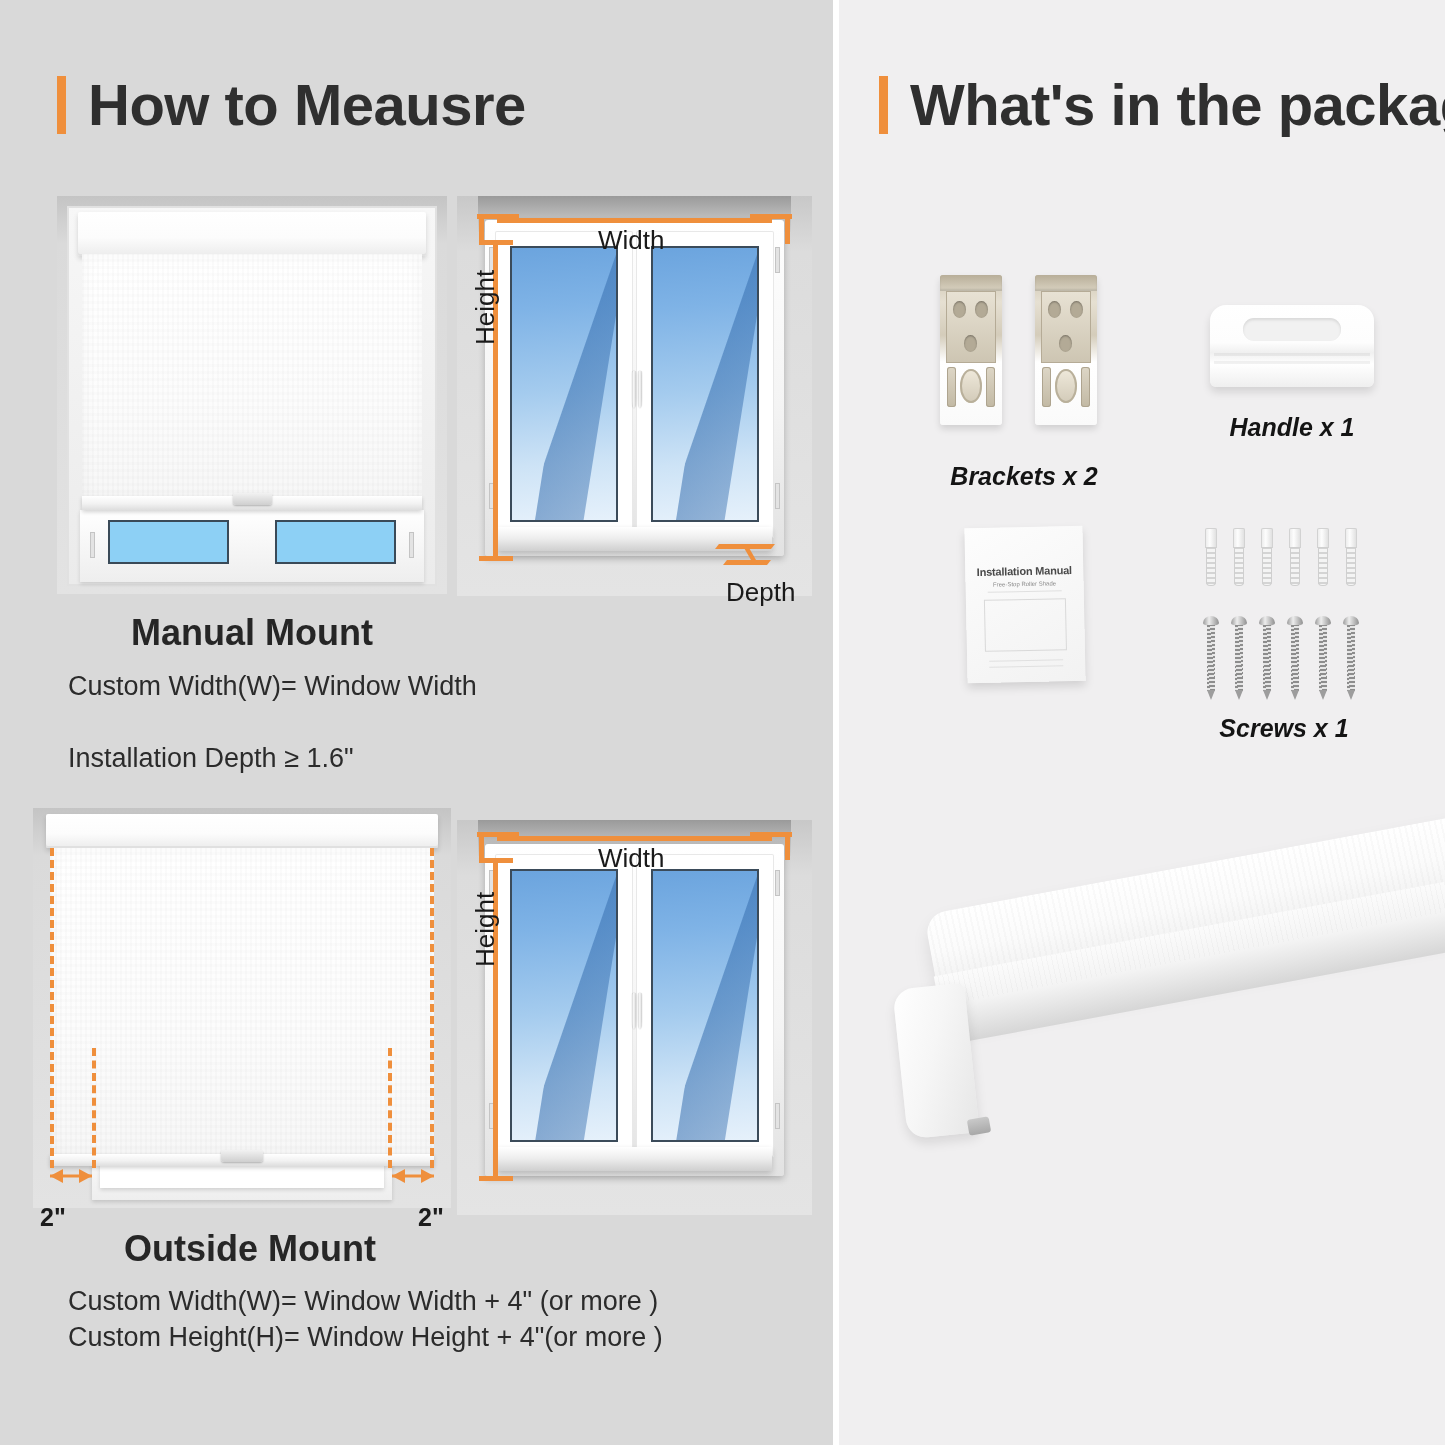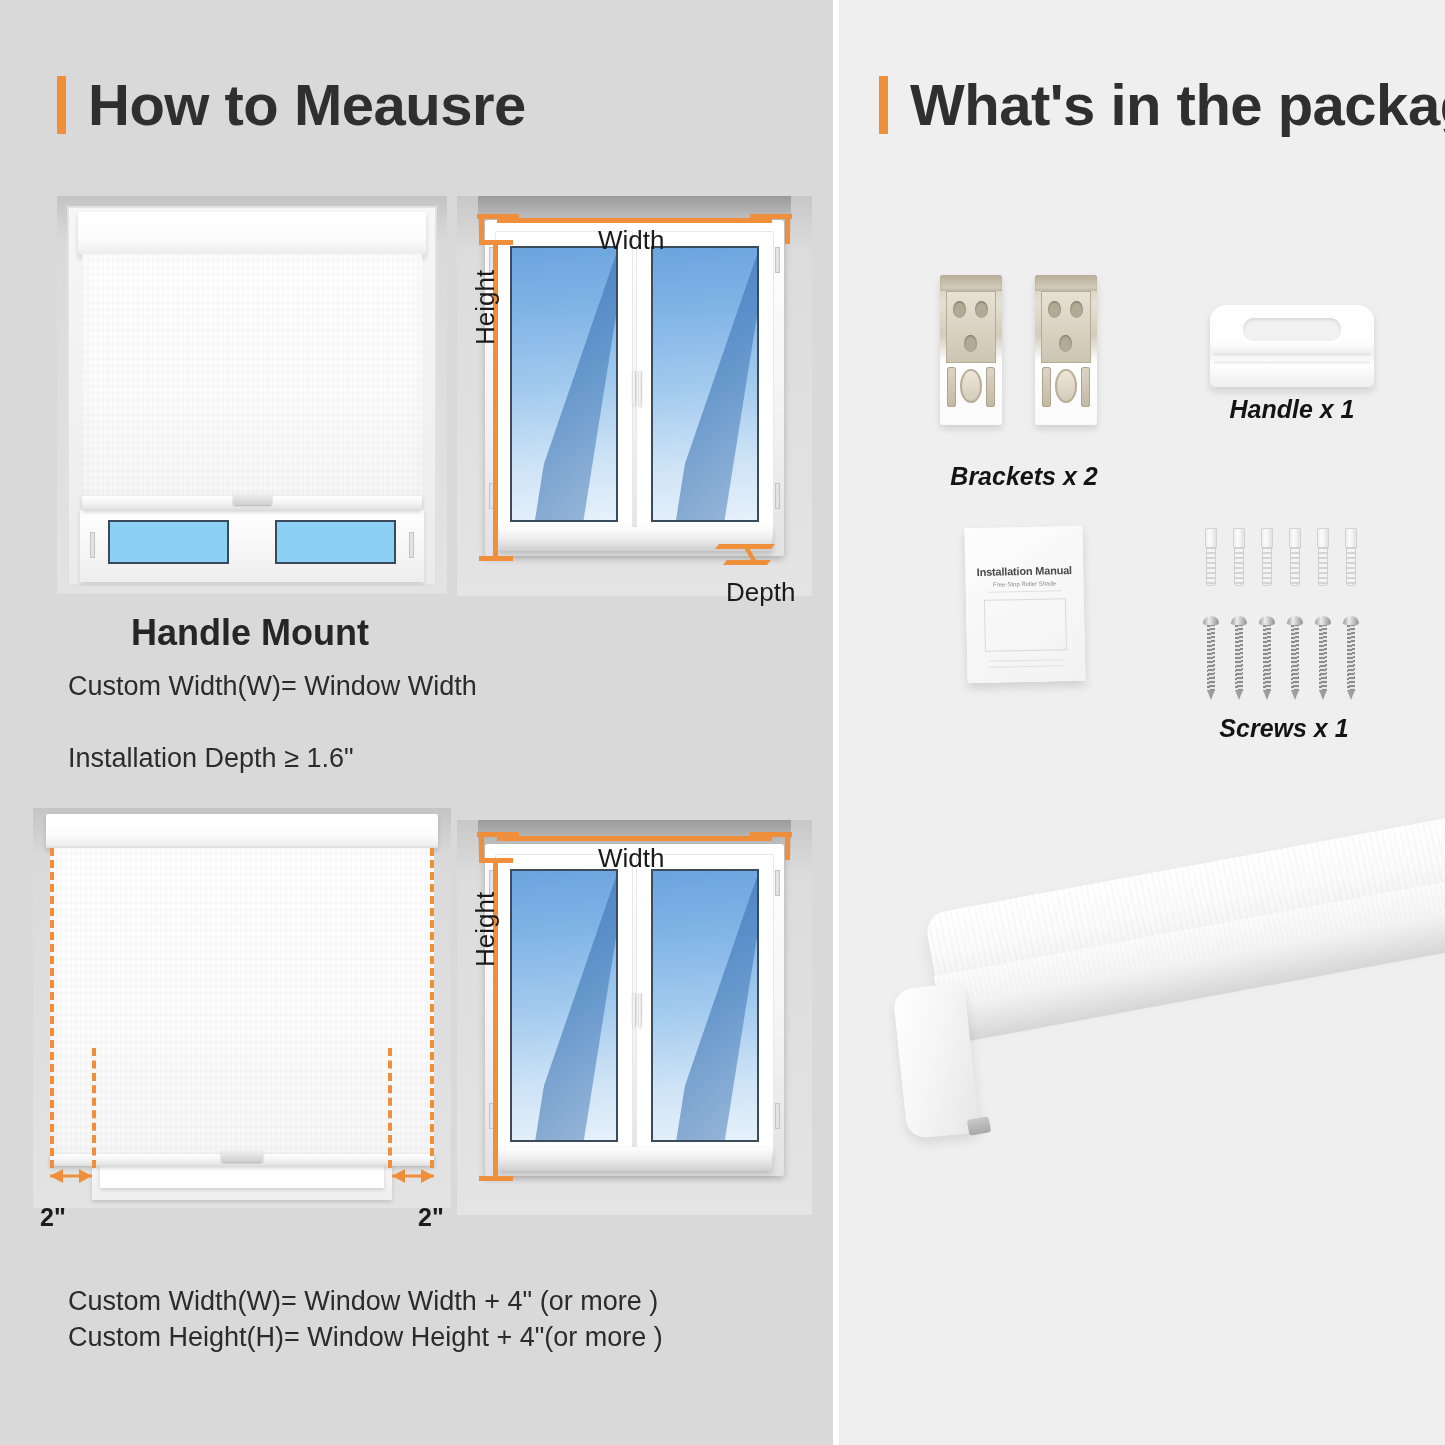--- a/index.html
+++ b/index.html
@@ -360,21 +360,21 @@
       <div class="om om-h" style="left:22px; top:44px; width:34px;"></div>
       <div class="om om-h" style="left:22px; top:360px; width:34px;"></div>
       <div class="om om-h" style="left:260px; top:348px; width:56px; transform:skewX(-38deg);"></div>
       <div class="om om-h" style="left:268px; top:364px; width:44px; transform:skewX(-38deg);"></div>
       <div class="om om-v" style="left:290px; top:348px; height:18px; transform:skewX(30deg);"></div>
     </div>
     <div class="dim-label" style="left:598px; top:225px;">Width</div>
     <div class="dim-label vert" style="left:470px; top:345px;">Height</div>
     <div class="dim-label" style="left:726px; top:577px;">Depth</div>
 
-    <div class="mount-title" style="left:131px; top:612px;">Handle Mount</div>
+    <div class="mount-title" style="left:131px; top:612px;">Manual Mount</div>
     <div class="spec-line" style="left:68px; top:671px;">Custom Width(W)= Window Width</div>
     <div class="spec-line" style="left:68px; top:743px;">Installation Depth ≥ 1.6"</div>
 
     <div class="shade-fig" style="left:33px; top:808px; width:418px; height:400px;">
       <div class="sh-wall"></div>
 
       <div class="sh-frame-white" style="left:14%; right:14%; bottom:2%; height:16%;"></div>
       <div class="sh-frame-white" style="left:16%; right:16%; bottom:5%; height:7%; background:#ffffff;"></div>
 
       <div class="sh-cassette" style="left:3%; right:3%; top:1.5%; height:8.5%;"></div>
@@ -421,20 +421,21 @@
       <div class="om om-h" style="left:40px; top:16px; right:40px;"></div>
       <div class="om om-v" style="left:22px; top:12px; height:28px;"></div>
       <div class="om om-v" style="right:22px; top:12px; height:28px;"></div>
       <div class="om om-v" style="left:36px; top:38px; height:322px;"></div>
       <div class="om om-h" style="left:22px; top:38px; width:34px;"></div>
       <div class="om om-h" style="left:22px; top:356px; width:34px;"></div>
     </div>
     <div class="dim-label" style="left:598px; top:843px;">Width</div>
     <div class="dim-label vert" style="left:470px; top:967px;">Height</div>
 
+    <div class="mount-title" style="left:124px; top:1228px;">Outside Mount</div>
     <div class="spec-line" style="left:68px; top:1286px;">Custom Width(W)= Window Width + 4" (or more )</div>
     <div class="spec-line" style="left:68px; top:1322px;">Custom Height(H)= Window Height + 4"(or more )</div>
   </div>
 
   <div class="panel-div"></div>
 
   <div class="panel-right">
 
     <div class="heading h-right">
       <div class="accent-bar"></div>
@@ -463,21 +464,21 @@
         <div class="oval" style="left:20px; top:94px;"></div>
       </div>
     </div>
     <div class="pkg-label" style="left:60px; top:462px; width:250px;">Brackets x 2</div>
 
     <div class="handle-part" style="left:371px; top:305px;">
       <div class="slot"></div>
       <div class="ridge" style="top:48px;"></div>
       <div class="ridge" style="top:56px;"></div>
     </div>
-    <div class="pkg-label" style="left:328px; top:395px; width:250px;">Handle x 1</div>
+    <div class="pkg-label" style="left:328px; top:413px; width:250px;">Handle x 1</div>
 
     <div class="manual" style="left:127px; top:527px;">
       <div class="m-title">Installation Manual</div>
       <div class="m-sub">Free-Stop Roller Shade</div>
       <div class="m-line" style="top:64px;"></div>
       <div class="m-box"></div>
       <div class="m-line" style="top:133px;"></div>
       <div class="m-line" style="top:139px;"></div>
     </div>
 

